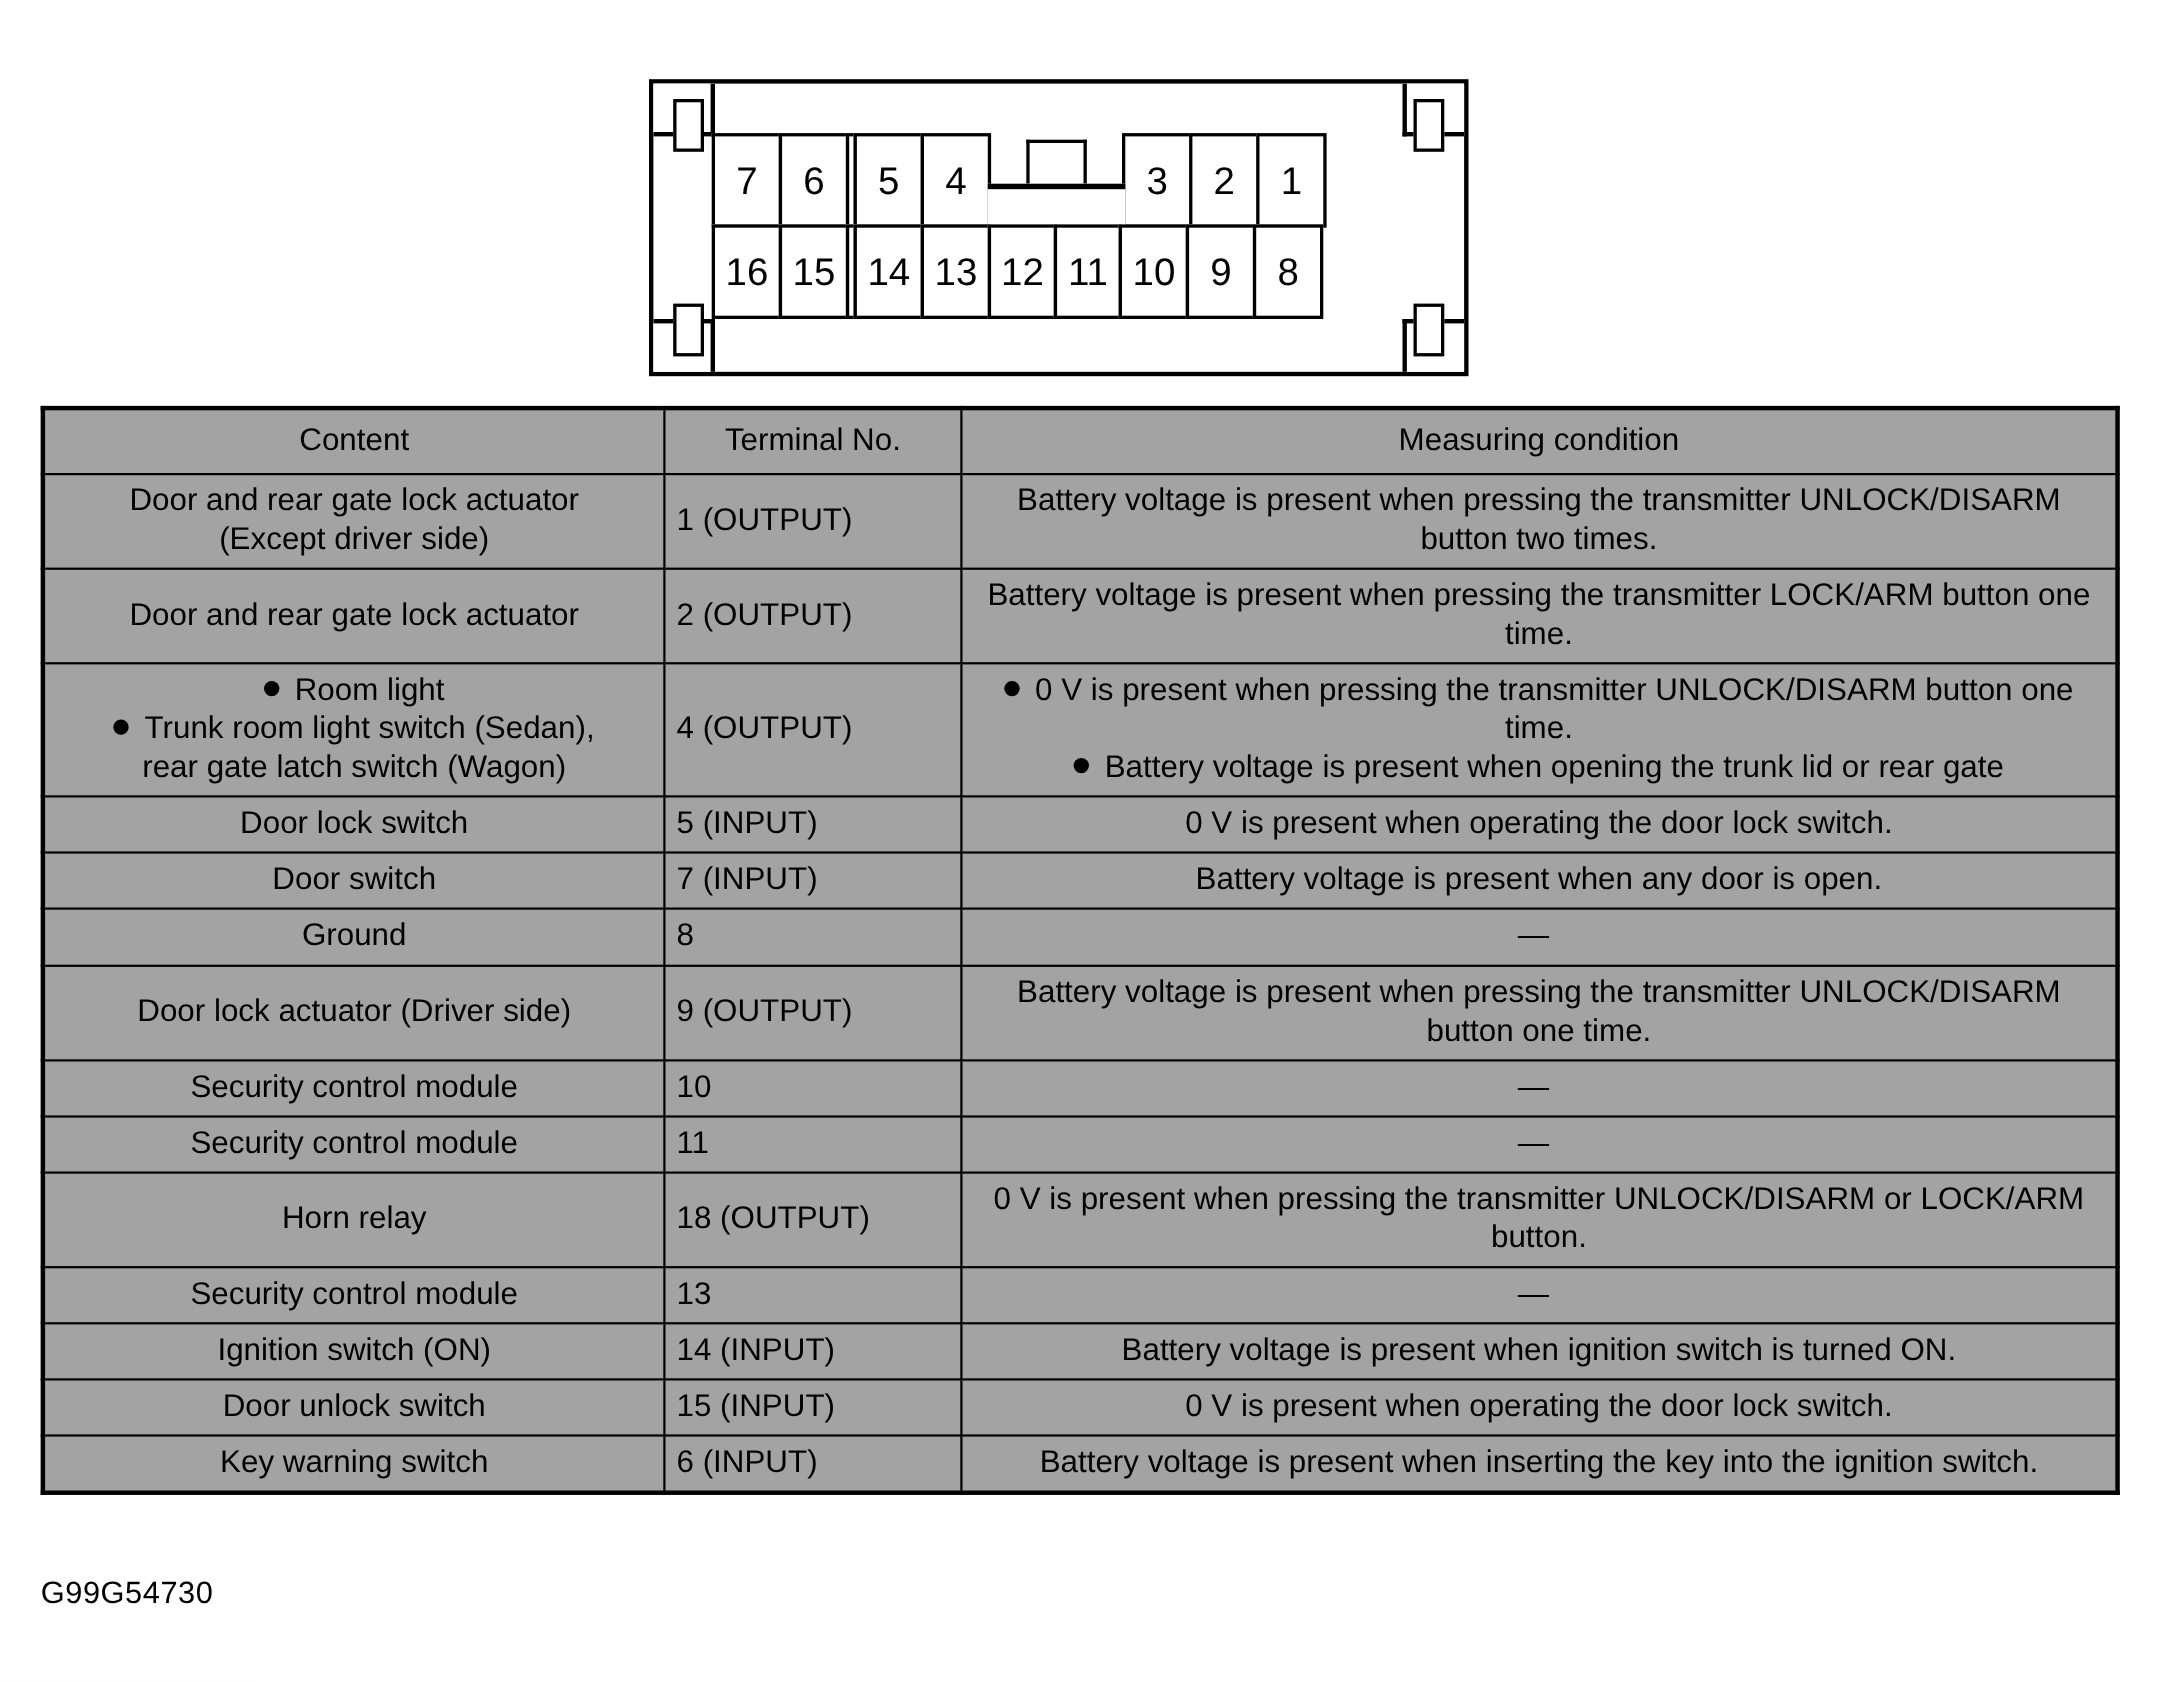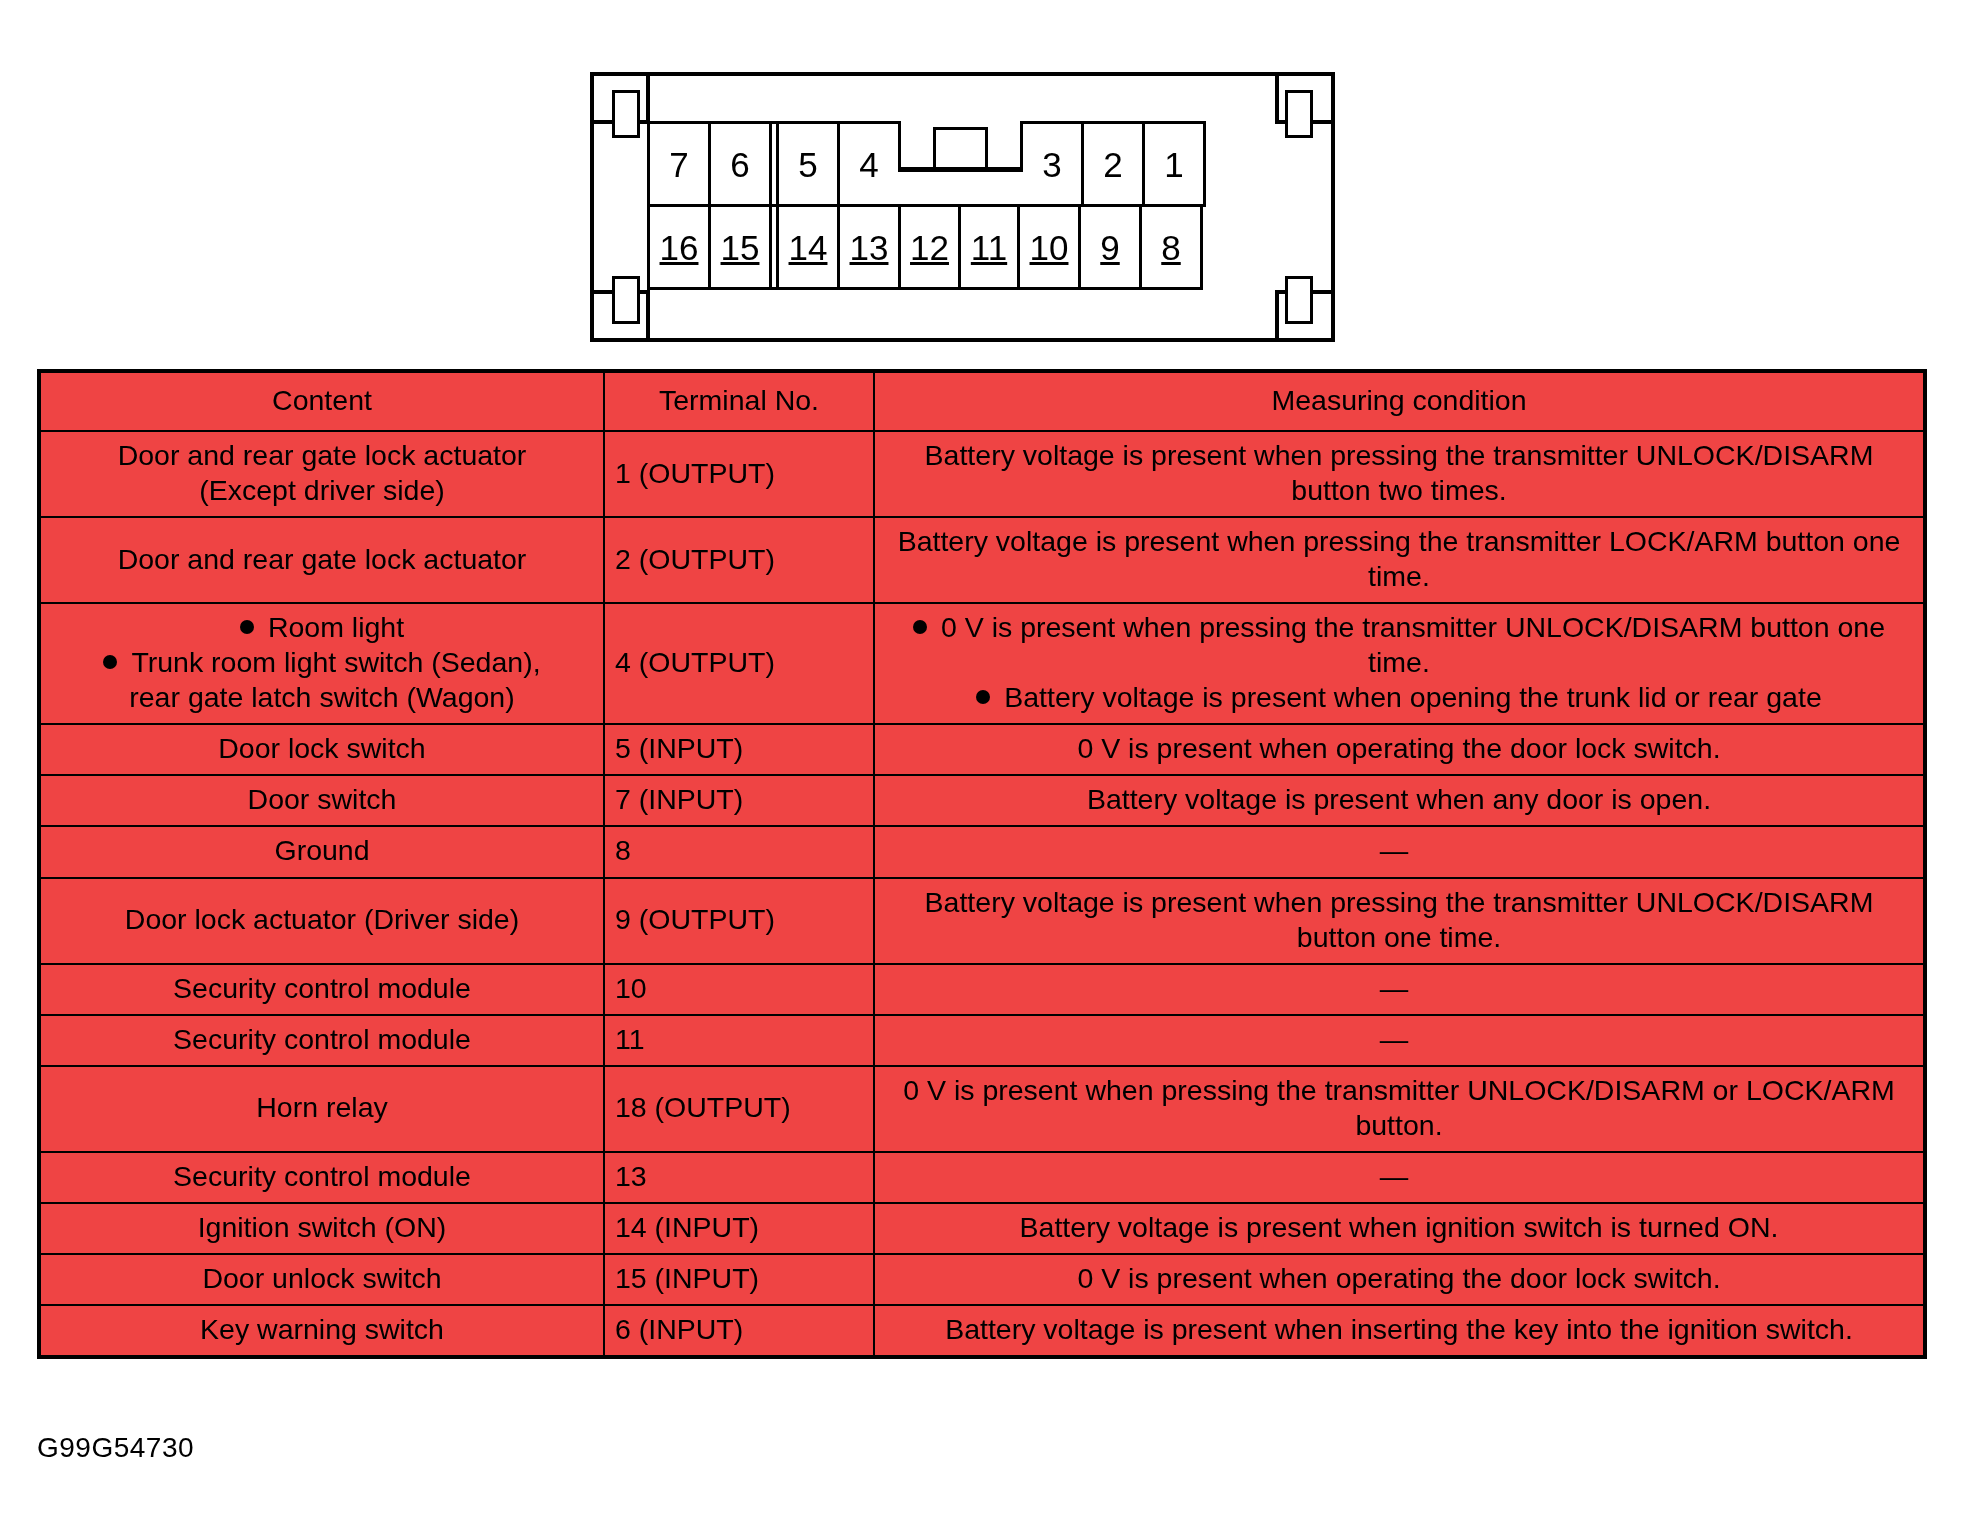--- a/index.html
+++ b/index.html
@@ -63,21 +63,21 @@
     width: 625px;
     height: 166px;
   }
   .pin-row {
     position: absolute;
     left: 0;
     height: 83px;
     display: flex;
   }
   .pin-row-top { top: 0; }
-  .pin-row-bottom { top: 83px; text-decoration: underline; }
+  .pin-row-bottom { top: 83px; }
 
   .cell {
     border: 3px solid #000;
     margin-left: -3px;
     margin-top: -3px;
     display: flex;
     align-items: center;
     justify-content: center;
     font-size: 35px;
     background: #fff;
@@ -118,21 +118,21 @@
   .table-wrap {
     position: absolute;
     left: 37px;
     top: 369px;
     width: 1890px;
   }
   table.spec {
     border-collapse: collapse;
     width: 100%;
     table-layout: fixed;
-    background: #ef4444;
+    background: #a3a3a3;
   }
   table.spec th, table.spec td {
     border: 2px solid #000;
     font-size: 28.5px;
     font-weight: normal;
     padding: 6px 10px 8px 10px;
     vertical-align: middle;
     line-height: 1.23;
   }
   table.spec thead th {

